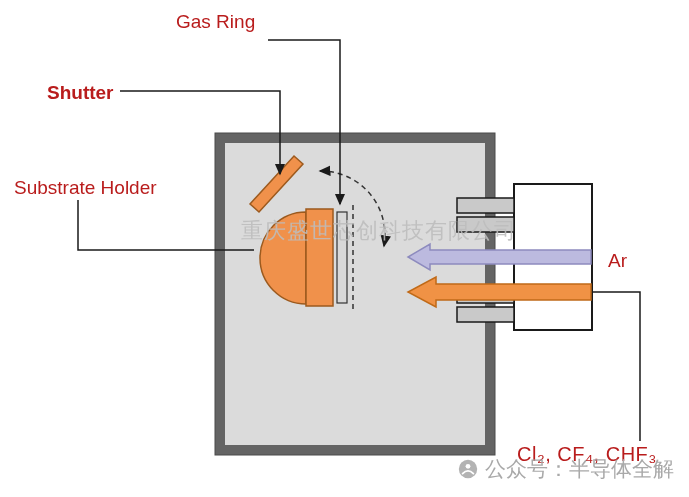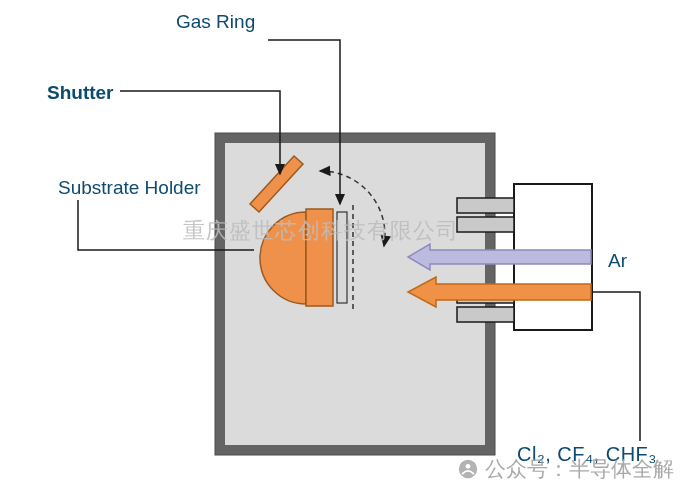--- a/index.html
+++ b/index.html
@@ -3,26 +3,26 @@
 <meta charset="utf-8">
 <style>
   html,body{margin:0;padding:0;}
   body{
     width:689px;height:497px;position:relative;background:#ffffff;
     font-family:"Liberation Sans","DejaVu Sans",sans-serif;
     overflow:hidden;
   }
   svg.diagram{position:absolute;left:0;top:0;}
   .label{
-    position:absolute;color:#0c4a6e;font-size:19px;line-height:27px;
+    position:absolute;color:#b91c1c;font-size:19px;line-height:27px;
     white-space:nowrap;z-index:4;
   }
   .label-gases{font-size:20px;font-weight:400;letter-spacing:.5px;}
   .watermark{
-    position:absolute;left:183px;top:216px;width:334px;text-align:left;
+    position:absolute;left:183px;top:216px;width:334px;text-align:right;
     color:#bdbdbd;opacity:.88;z-index:6;pointer-events:none;
   }
   .watermark .wm1{font-size:22px;line-height:30px;letter-spacing:1px;}
   .watermark .wm2{font-size:21px;line-height:28px;}
   .footer{
     position:absolute;left:458px;top:455px;display:flex;align-items:center;
     gap:7px;color:#a9a9a9;font-size:21px;z-index:4;white-space:nowrap;
   }
 </style>
 </head>
@@ -67,21 +67,21 @@
   <polyline points="120,91 280,91 280,174" fill="none" stroke="#1a1a1a" stroke-width="1.5" marker-end="url(#arrowhead)"></polyline>
   <polyline points="78,200 78,250 254,250" fill="none" stroke="#1a1a1a" stroke-width="1.5"></polyline>
 </svg>
 
 <div class="label" style="left:176px;top:8px;">
   <div>Gas Ring</div>
 </div>
 
 <div class="label" style="left:47px;top:79px;font-weight:bold;">Shutter</div>
 
-<div class="label" style="left:14px;top:174px;margin-left:44px;">Substrate Holder</div>
+<div class="label" style="left:14px;top:174px;">Substrate Holder</div>
 
 <div class="label" style="left:596px;top:247px;margin-left:12px;">Ar</div>
 
 <div class="label label-gases" style="left:517px;top:441px;">Cl₂, CF₄, CHF₃</div>
 
 <div class="watermark">
   <div class="wm1">重庆盛世芯创科技有限公司</div>
 </div>
 
 <div class="footer">

